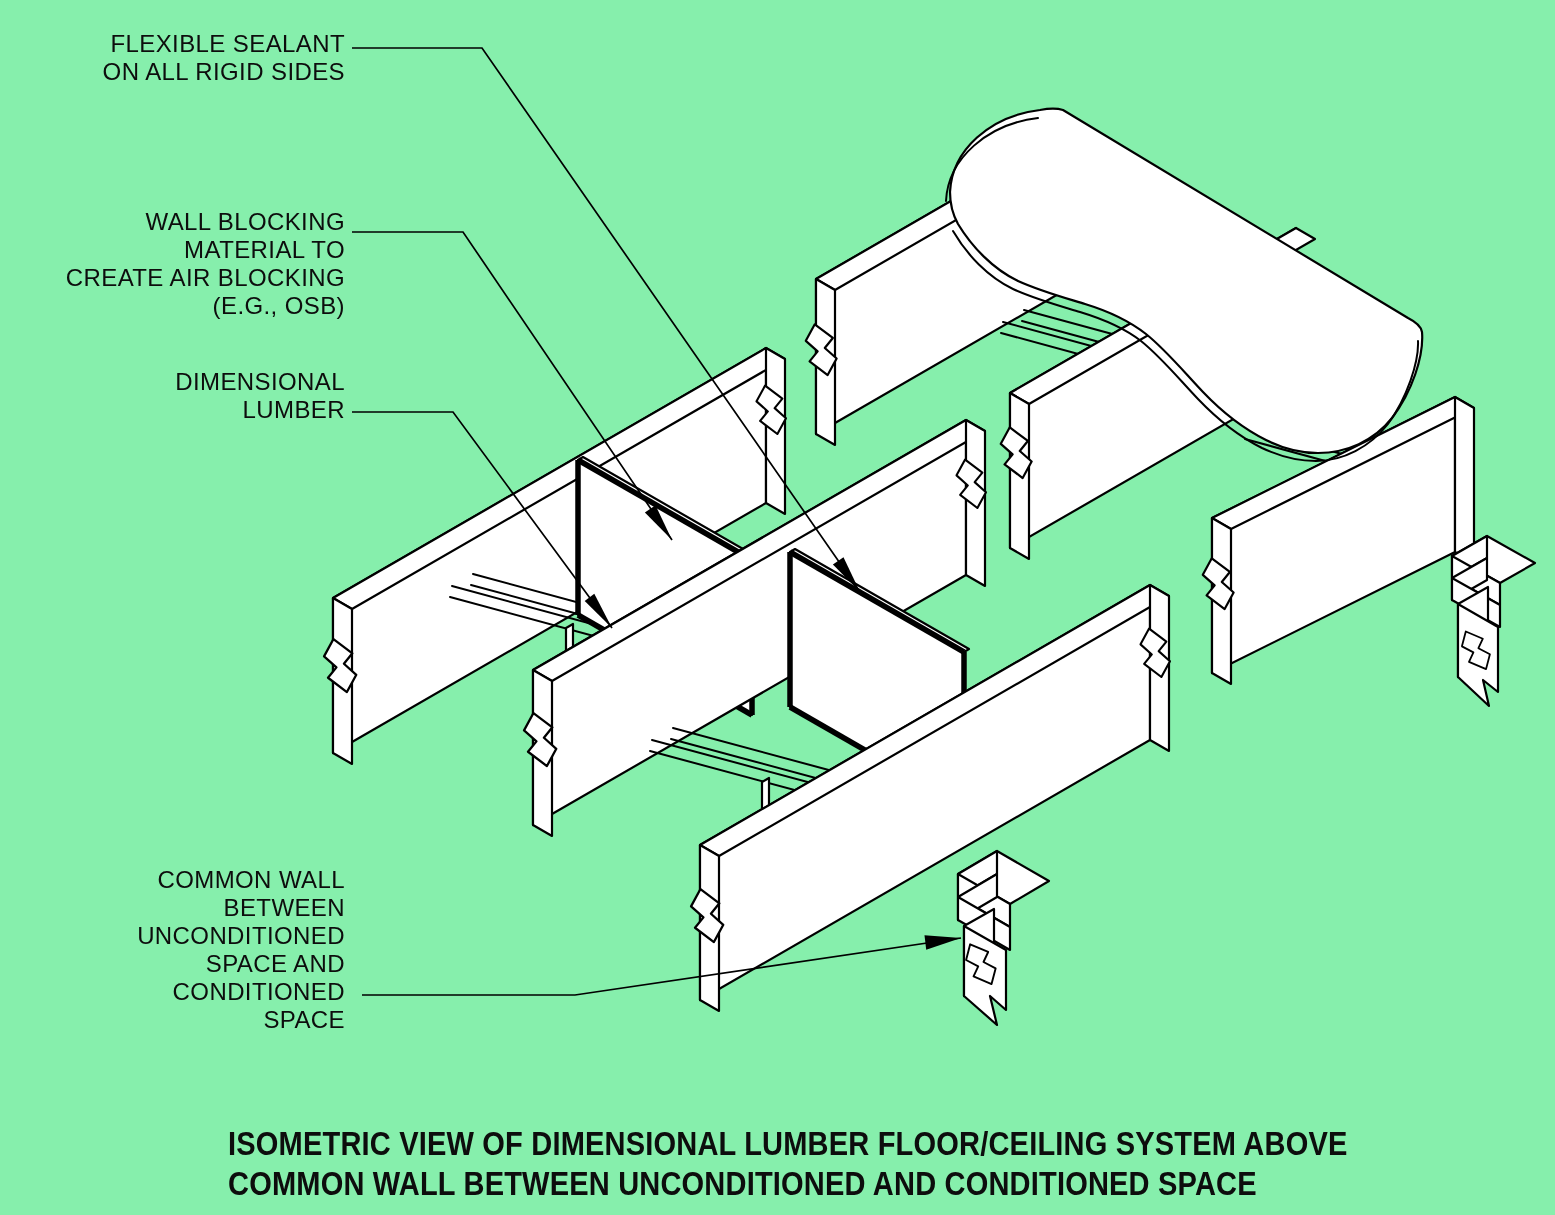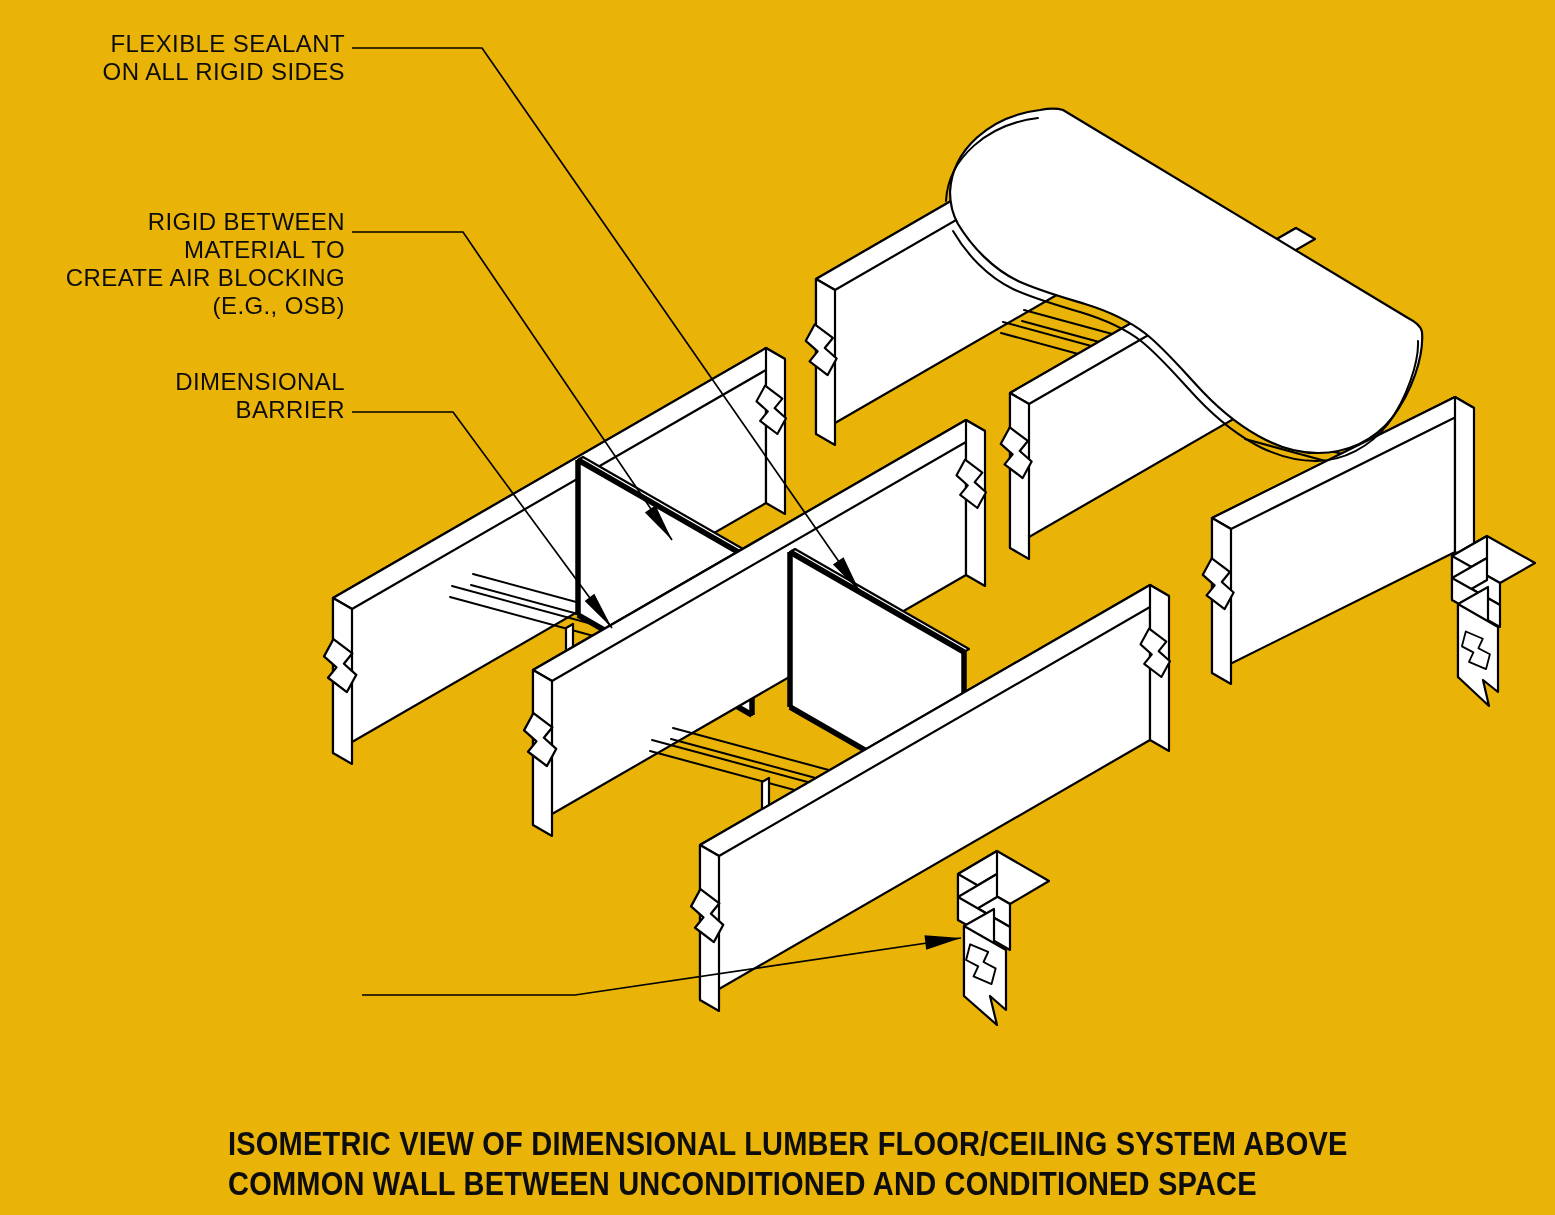--- a/index.html
+++ b/index.html
@@ -1,17 +1,17 @@
 <!DOCTYPE html>
 <html><head>
 <meta charset="utf-8">
 <style>
   html,body{margin:0;padding:0;background:#ffffff;}
   .stage{
-    position:relative;width:1555px;height:1215px;background:#eab308;
+    position:relative;width:1555px;height:1215px;background:#86efac;
     font-family:"Liberation Sans", sans-serif;color:#000;overflow:hidden;
   }
   svg{position:absolute;left:0;top:0;}
   .lbl{
     position:absolute;text-align:right;font-size:24px;line-height:28px;
     letter-spacing:.4px;white-space:nowrap;color:#0d0d0d;
   }
   .lbl-flex{top:30px;right:1210px;}
   .lbl-rigid{top:208px;right:1210px;}
   .lbl-dim{top:368px;right:1210px;}
@@ -202,30 +202,38 @@
       <path class="ah" d="M961,938 L926.2,949.7 L924.5,935.2 Z"></path>
     </g>
   </svg>
 
   <div class="lbl lbl-flex">
     <div>FLEXIBLE SEALANT</div>
     <div>ON ALL RIGID SIDES</div>
   </div>
 
   <div class="lbl lbl-rigid">
-    <div>RIGID BETWEEN</div>
+    <div>WALL BLOCKING</div>
     <div>MATERIAL TO</div>
     <div>CREATE AIR BLOCKING</div>
     <div>(E.G., OSB)</div>
   </div>
 
   <div class="lbl lbl-dim">
     <div>DIMENSIONAL</div>
-    <div>BARRIER</div>
-  </div>
-
+    <div>LUMBER</div>
+  </div>
+
+  <div class="lbl lbl-wall">
+    <div>COMMON WALL</div>
+    <div>BETWEEN</div>
+    <div>UNCONDITIONED</div>
+    <div>SPACE AND</div>
+    <div>CONDITIONED</div>
+    <div>SPACE</div>
+  </div>
 
   <div class="caption">
     <div>ISOMETRIC VIEW OF DIMENSIONAL LUMBER FLOOR/CEILING SYSTEM ABOVE</div>
     <div>COMMON WALL BETWEEN UNCONDITIONED AND CONDITIONED SPACE</div>
   </div>
 
 </div>
 
 </body></html>

